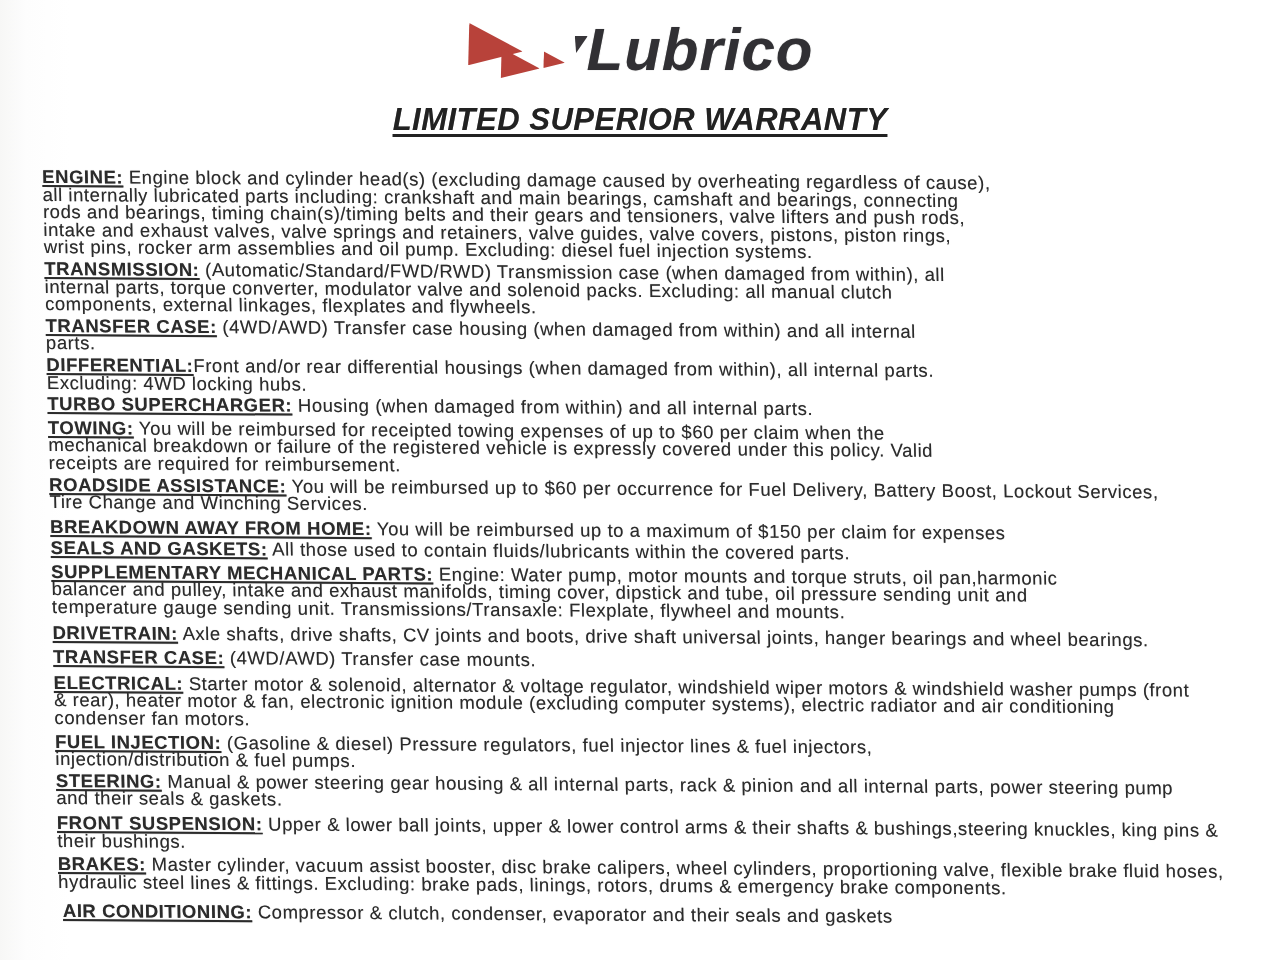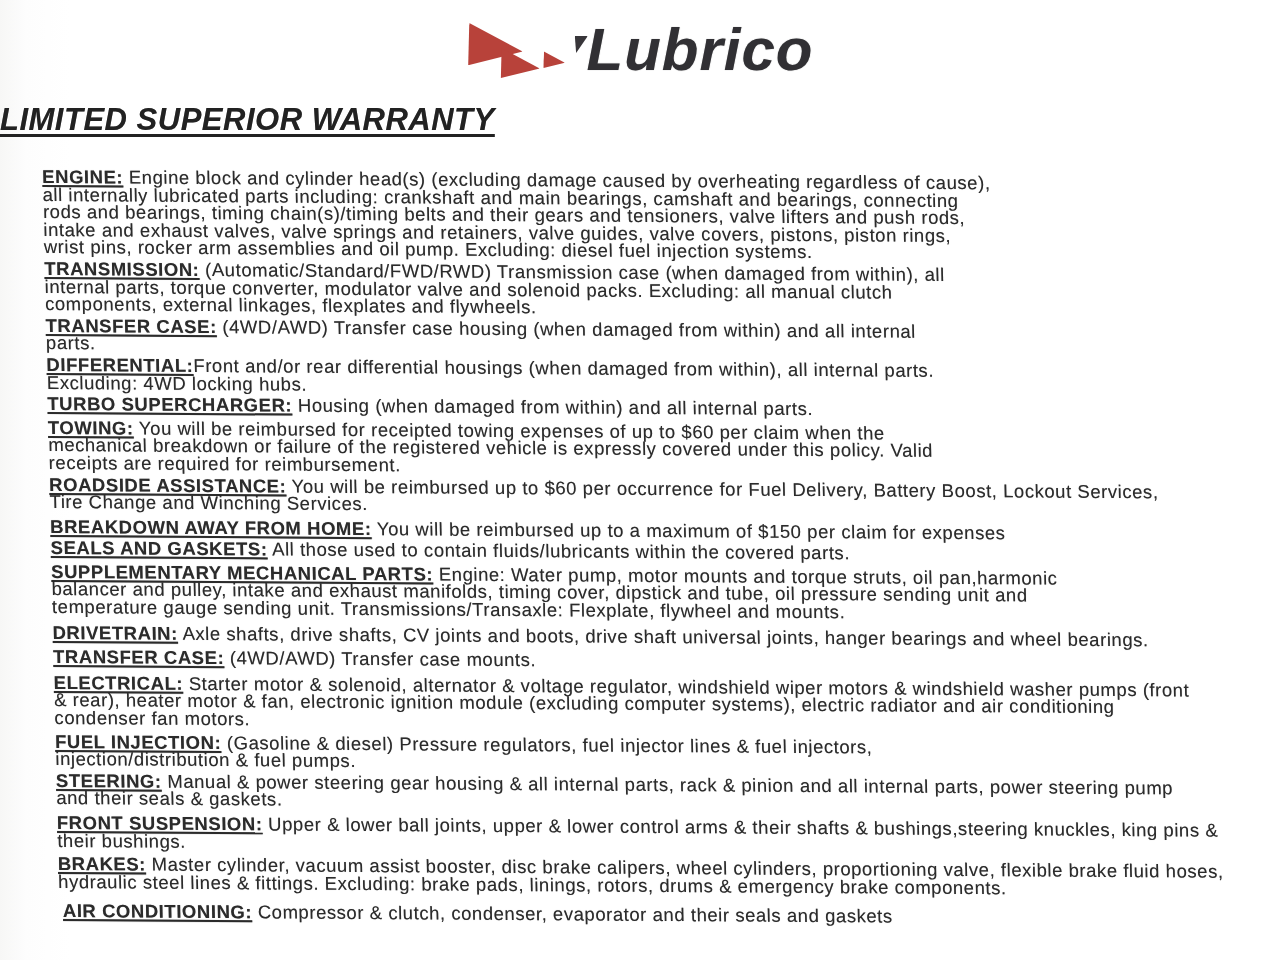--- a/index.html
+++ b/index.html
@@ -43,21 +43,21 @@
   }
   .brand-sub{
     font-size:20px;font-weight:bold;font-style:italic;
     color:#c5413a;letter-spacing:11px;
     margin-top:0;margin-left:10px;
     text-shadow:0 0 .6px rgba(170,40,40,.5);
   }
   
   .doc-title{
     margin:8px 0 0 0;
-    text-align:left;
+    text-align:center;
     font-size:31px;font-weight:bold;font-style:italic;
     color:#222;letter-spacing:.5px;
     text-decoration:underline;
     text-decoration-thickness:2.5px;
     text-underline-offset:4px;
     text-shadow:0 0 .6px rgba(0,0,0,.4);
   }
   
   .sections{
     margin:30px 0 0 42px;

